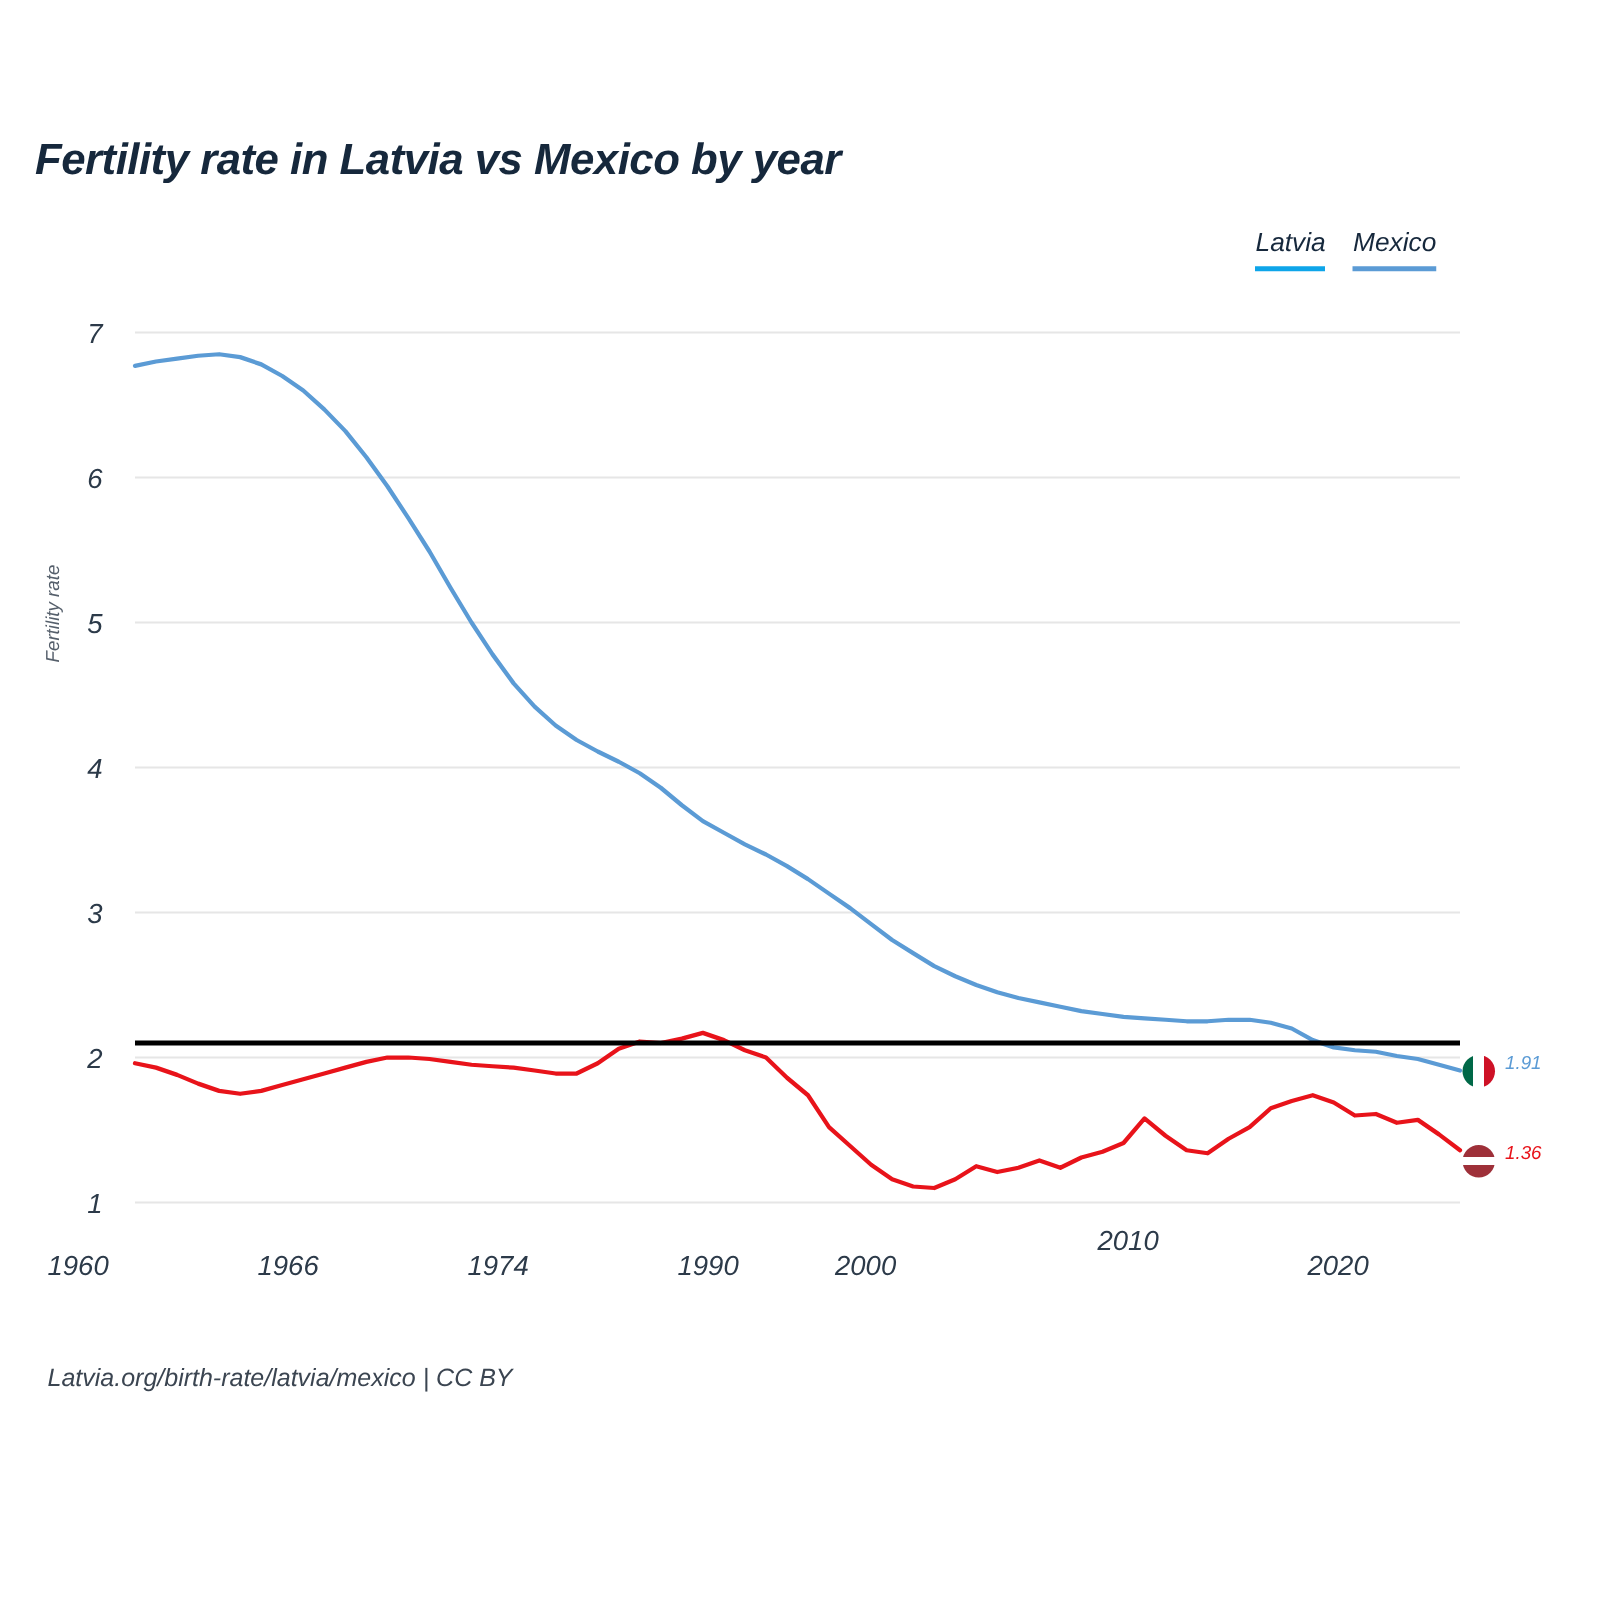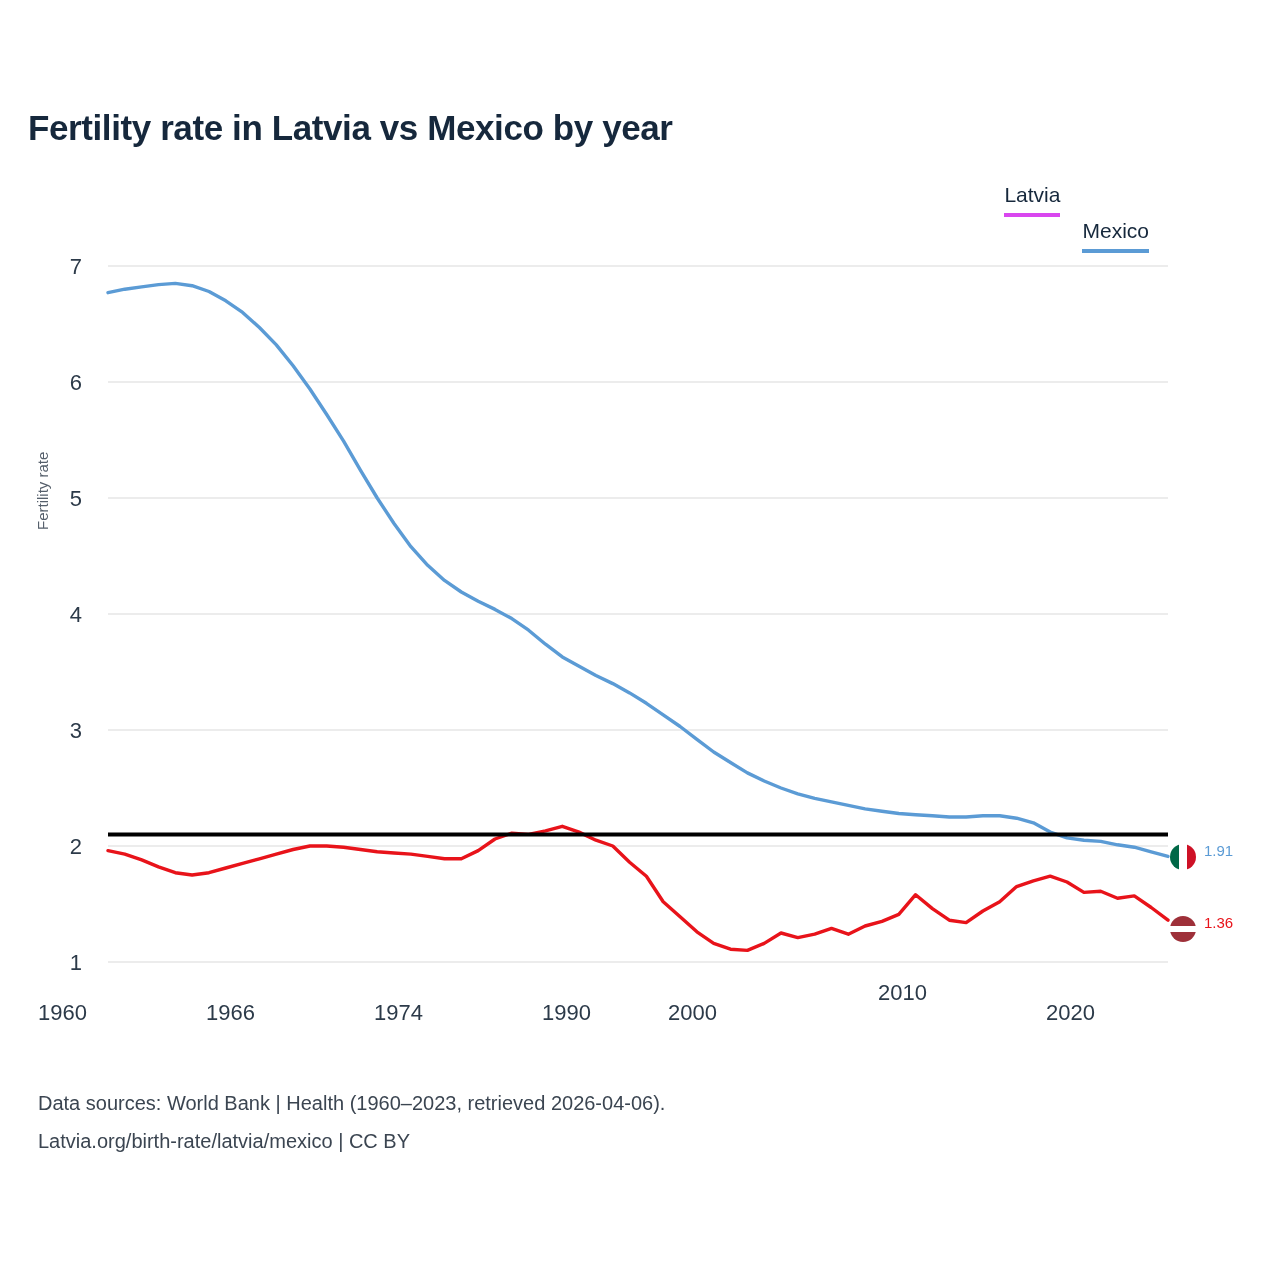--- a/index.html
+++ b/index.html
@@ -12,20 +12,21 @@
     height: 1280px;
     font-family: "Liberation Sans", sans-serif;
     color: #1b2a3d;
     position: relative;
     overflow: hidden;
   }
   .page {
     position: relative;
     width: 1175px;
     height: 1280px;
+    font-style: italic;
   }
   .chart-title {
     position: absolute;
     left: 28px;
     top: 108px;
     font-size: 35px;
     font-weight: bold;
     letter-spacing: -0.4px;
     color: #16283c;
     white-space: nowrap;
@@ -37,22 +38,22 @@
     display: flex;
     gap: 22px;
     align-items: flex-start;
   }
   .legend-item {
     font-size: 21px;
     line-height: 26px;
     padding-bottom: 5px;
     color: #16283c;
   }
-  .legend-item.latvia { border-bottom: 4px solid #d946ef; }
-  .legend-item.mexico { border-bottom: 4px solid #5b9bd5; color: #16283c; margin-top: 36px; }
+  .legend-item.latvia { border-bottom: 4px solid #0ea5e9; }
+  .legend-item.mexico { border-bottom: 4px solid #5b9bd5; color: #16283c; }
 
   .plot {
     position: absolute;
     left: 0;
     top: 230px;
     width: 1280px;
     height: 790px;
   }
   .year-badge {
     position: absolute;
@@ -166,17 +167,16 @@
     </svg>
 
     <div class="flag-dot flag-mx" style="left:1170px; top:614px;"></div>
     <div class="end-label mexico" style="left:1204px; top:612px;">1.91</div>
 
     <div class="flag-dot flag-lv" style="left:1170px; top:686px;"></div>
     <div class="end-label latvia" style="left:1204px; top:684px;">1.36</div>
   </div>
 
   <div class="footer">
-    <div>Data sources: World Bank | Health (1960–2023, retrieved 2026-04-06).</div>
     <div>Latvia.org/birth-rate/latvia/mexico | CC BY</div>
   </div>
 
 </div>
 
 </body></html>

